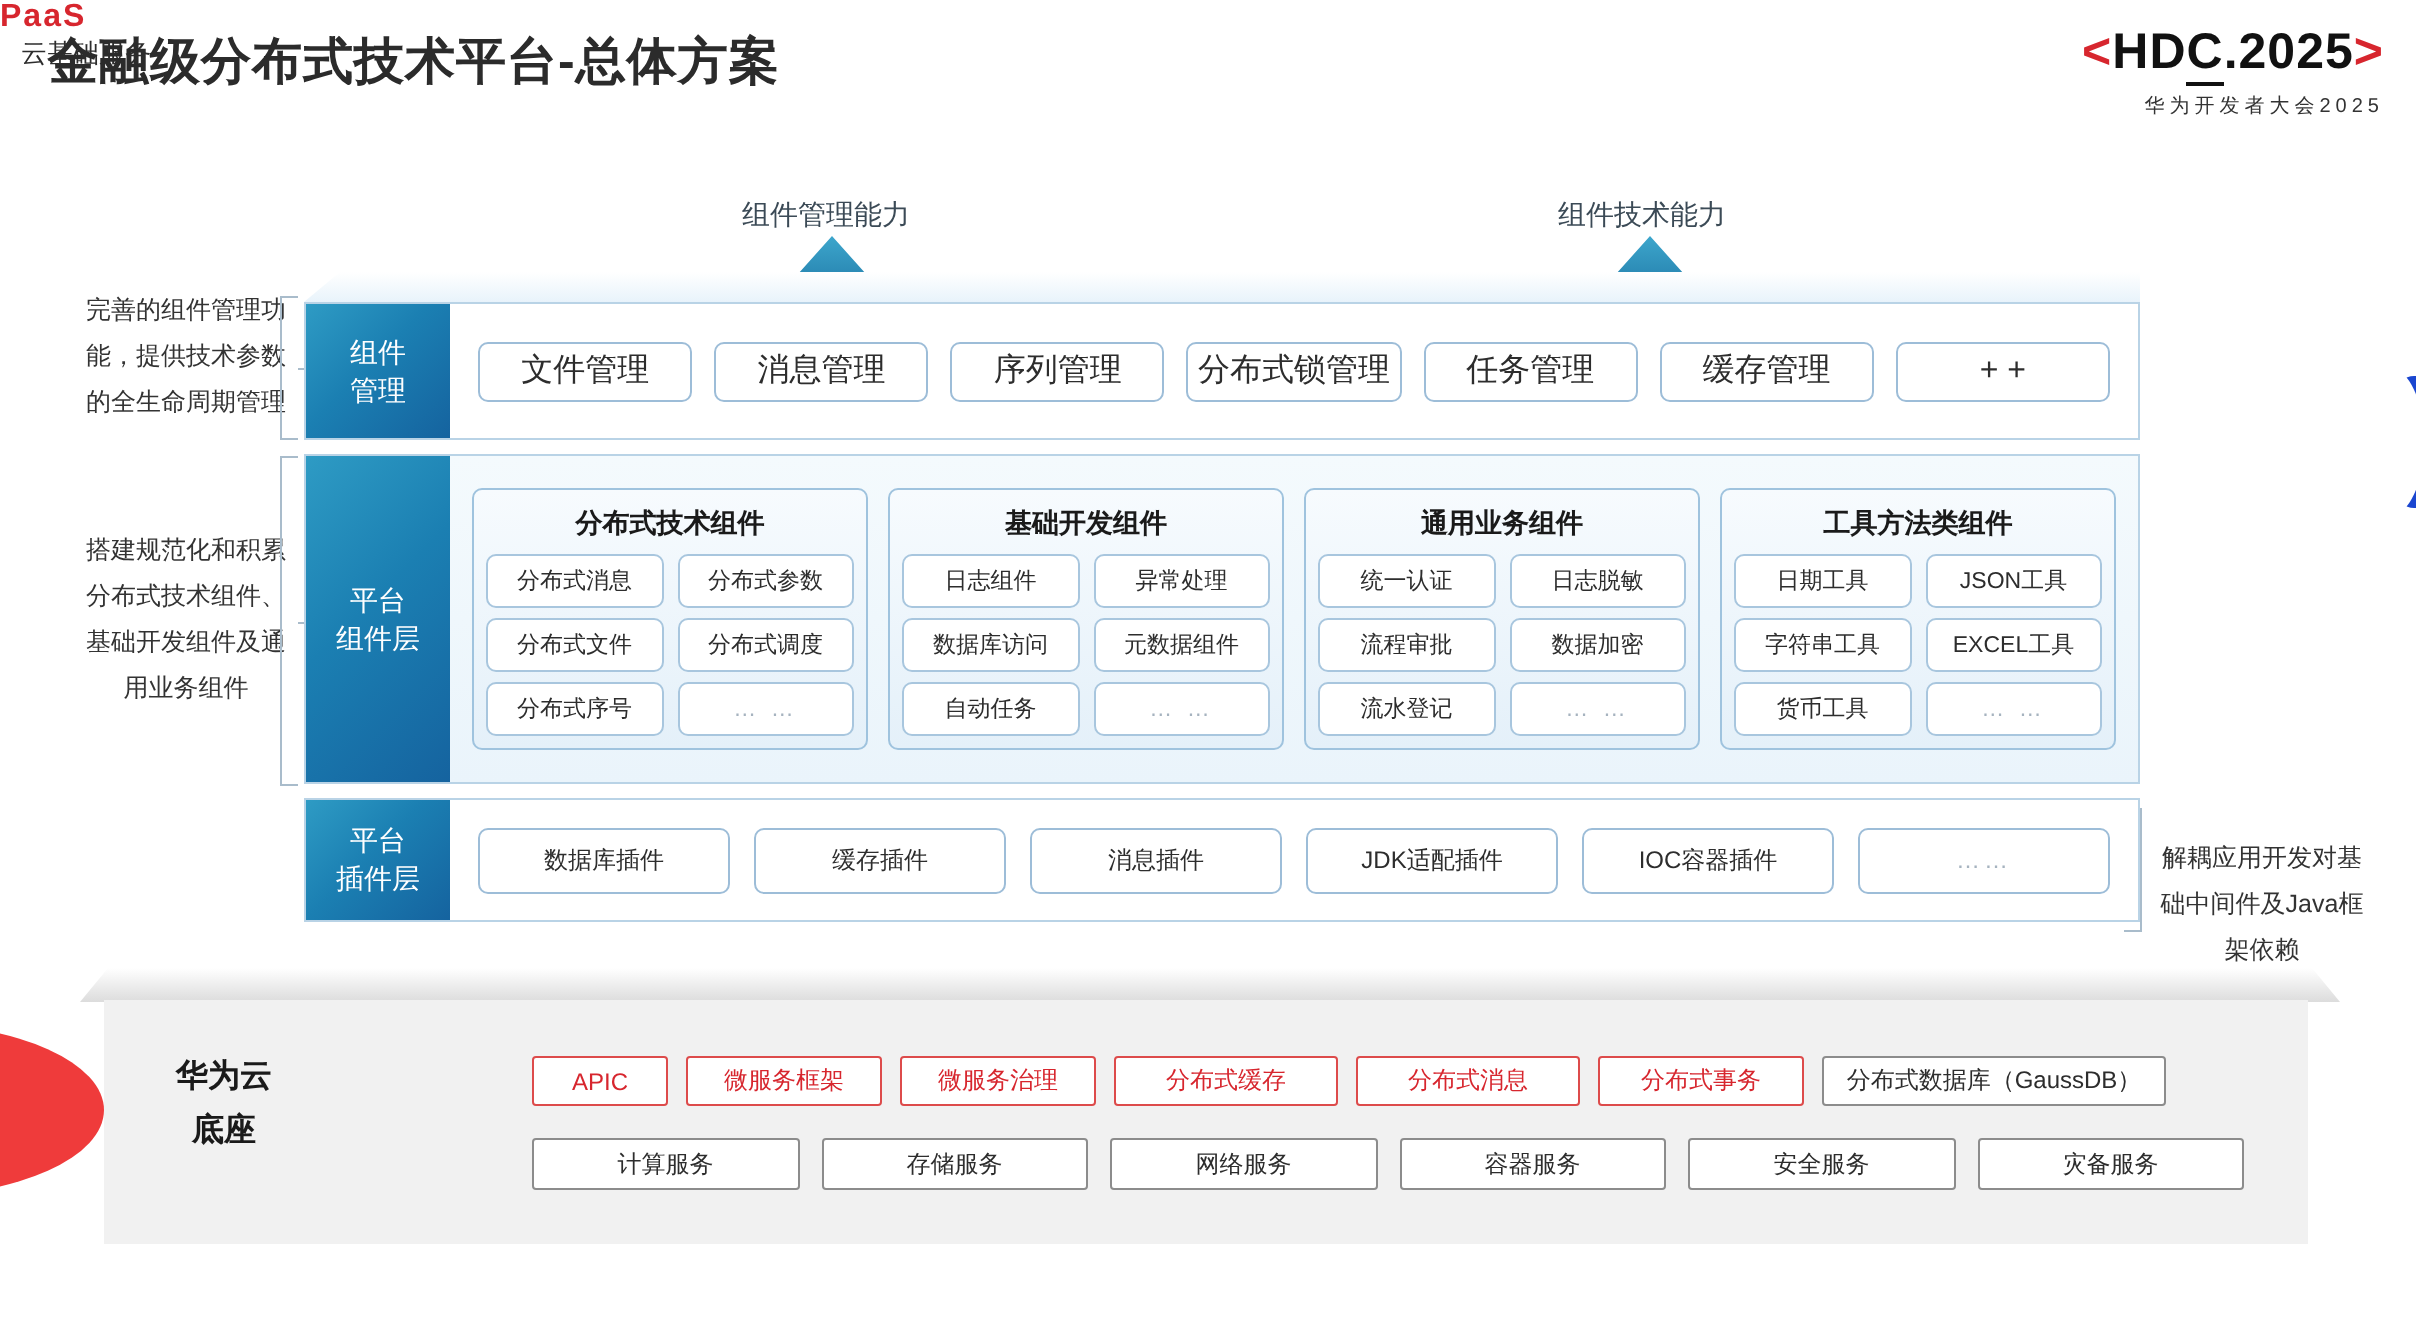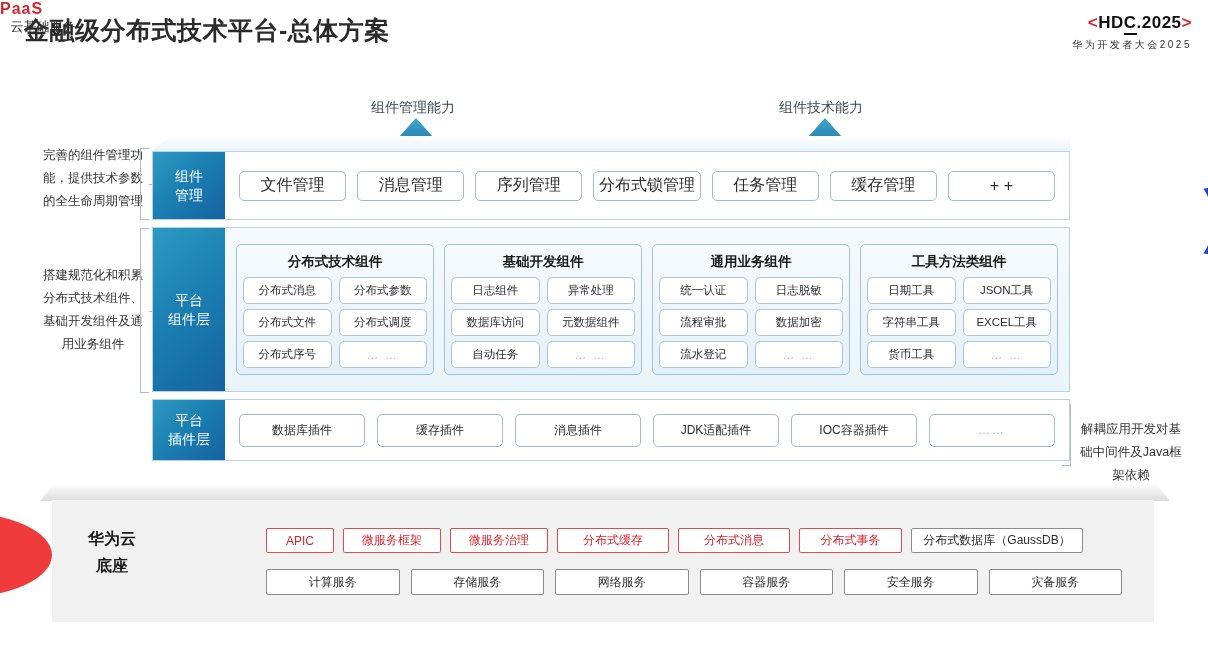--- a/index.html
+++ b/index.html
@@ -16,21 +16,21 @@
     position: absolute; left: 24px; top: 14px;
     font-size: 25px; font-weight: bold; color: #2b2b2b;
     letter-spacing: .5px;
     text-align: center;
   }
   .hdc-logo {
     position: absolute; right: 16px; top: 14px;
     text-align: right;
   }
   .hdc-main {
-    font-size: 17px; font-weight: bold; color: #111;
+    font-size: 25px; font-weight: bold; color: #111;
     letter-spacing: .5px; white-space: nowrap; line-height: 1;
   }
   .hdc-bracket { color: #d7262e; font-weight: bold; }
   .hdc-c { border-bottom: 2px solid #111; padding-bottom: 1px; }
   .hdc-sub {
     margin-top: 7px; font-size: 10px; color: #333;
     letter-spacing: 2.5px; white-space: nowrap;
   }
 
   

